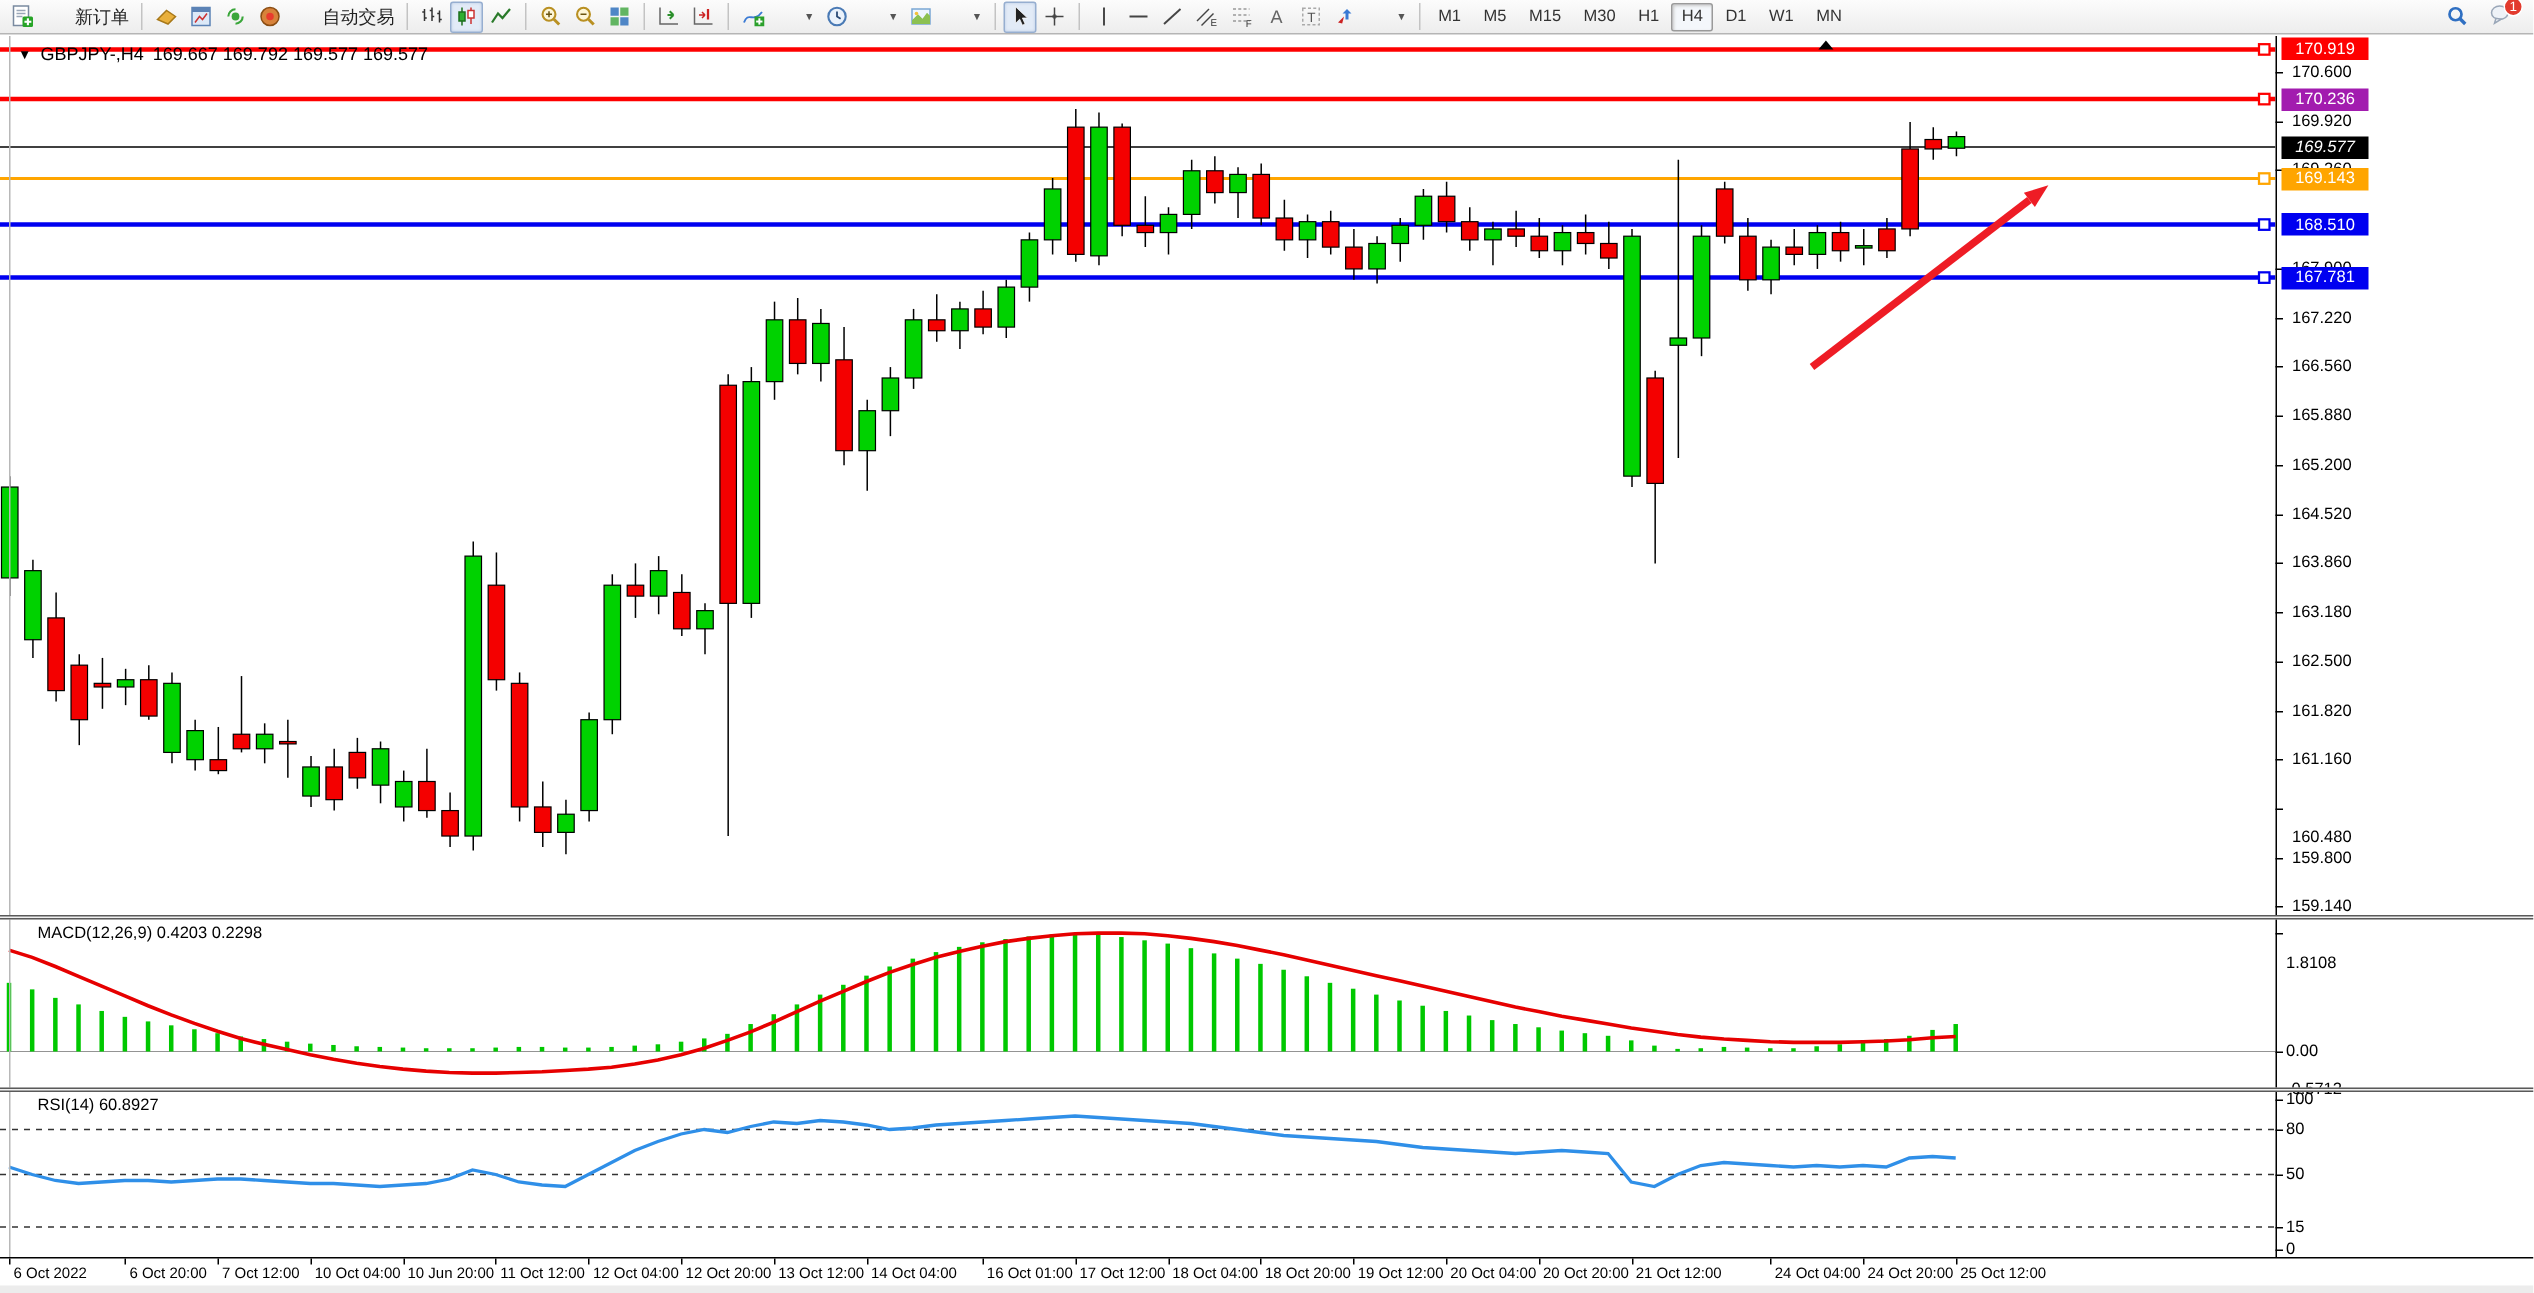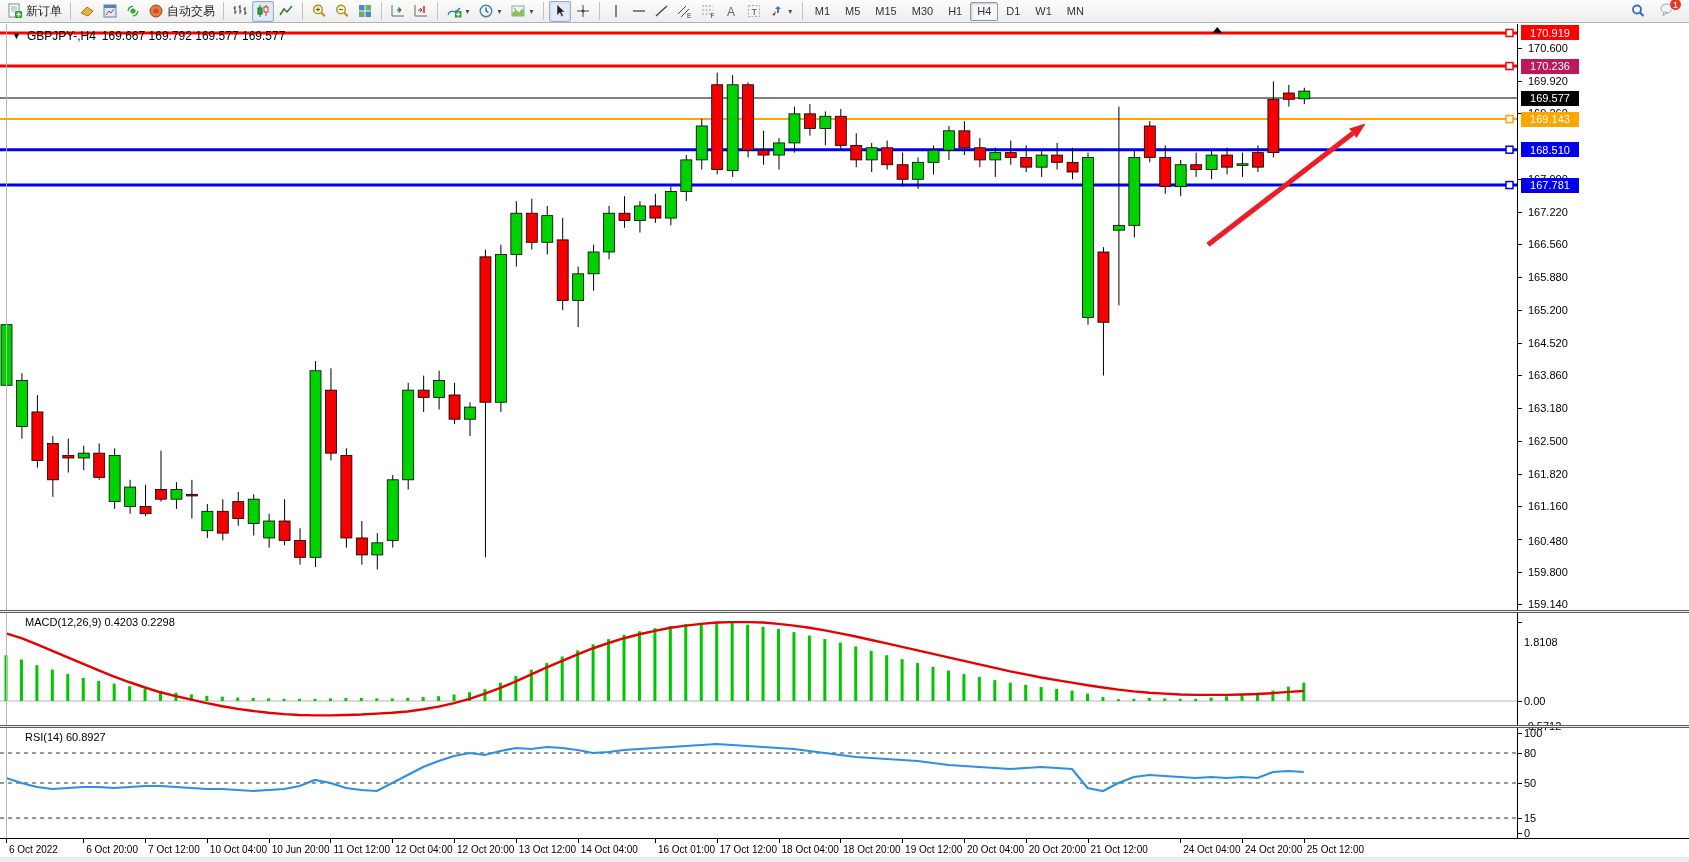--- a/index.html
+++ b/index.html
@@ -5,21 +5,21 @@
   * { box-sizing: border-box; margin: 0; padding: 0; }
   html,body { width:1689px; height:862px; overflow:hidden; background:#fff;
     font-family:"Liberation Sans", "DejaVu Sans", sans-serif; }
   #root { position:relative; width:1689px; height:862px; background:#fff; }
 
   
   #toolbar { position:absolute; left:0; top:0; width:1689px; height:23px;
     background:linear-gradient(#fcfcfc,#ededed); border-bottom:1px solid #b5b5b5;
     display:flex; align-items:center; padding:0 4px; gap:1px; z-index:30; }
   .tb-btn { height:21px; min-width:22px; display:flex; align-items:center; justify-content:center;
-    padding:0 2px; border:1px solid transparent; border-radius:2px; cursor:default; }
+    padding:0 2px; border:1px solid transparent; border-radius:2px; cursor:default;gap:24px; }
   .tb-btn.active { background:#e2ebf7; border:1px solid #96aed0; box-shadow:inset 0 0 2px #b8c9e2; }
   .tb-btn .lbl { font-size:12px; color:#222; margin-left:3px; white-space:nowrap; }
   .tb-sep { width:1px; height:18px; background:#c3c3c3; margin:0 4px; }
   .tb-caret { font-size:7px; color:#555; margin-left:2px; }
   .tf-btn { height:19px; padding:0 6px; font-size:11px; color:#333; display:flex; align-items:center;
     border:1px solid transparent; border-radius:2px; }
   .tf-btn.active { background:#f4f7fb; border:1px solid #9a9a9a; box-shadow:inset 1px 1px 2px #c9c9c9; }
 
   
   .panel { position:absolute; left:0; background:#fff; }
@@ -593,28 +593,28 @@
       <div class="ytick" style="top: 369.103px;">163.860</div>
       <div class="ytick-mark" style="top: 408.063px;"></div>
       <div class="ytick" style="top: 402.063px;">163.180</div>
       <div class="ytick-mark" style="top: 441.022px;"></div>
       <div class="ytick" style="top: 435.022px;">162.500</div>
       <div class="ytick-mark" style="top: 473.982px;"></div>
       <div class="ytick" style="top: 467.982px;">161.820</div>
       <div class="ytick-mark" style="top: 505.972px;"></div>
       <div class="ytick" style="top: 499.972px;">161.160</div>
       <div class="ytick-mark" style="top: 538.932px;"></div>
-      <div class="ytick" style="top: 535px; text-align: center;">160.480</div>
+      <div class="ytick" style="top: 552px; text-align: center;">160.480</div>
       <div class="ytick-mark" style="top: 571.891px;"></div>
       <div class="ytick" style="top: 565.891px;">159.800</div>
       <div class="ytick-mark" style="top: 603.881px;"></div>
       <div class="ytick" style="top: 597.881px;">159.140</div>
       <div class="price-badge" style="top: 25.4533px; background: rgb(254, 0, 0);">170.919</div>
-      <div class="price-badge" style="top: 58.5583px; background: #be185d;">170.236</div>
-      <div class="price-badge" style="top: 90.5px; background: rgb(0, 0, 0);">169.577</div>
+      <div class="price-badge" style="top: 58.5583px; background: #a21caf;">170.236</div>
+      <div class="price-badge" style="top: 90.5px; background: rgb(0, 0, 0); font-style: italic;">169.577</div>
       <div class="price-badge" style="top: 111.536px; background: rgb(255, 165, 0);">169.143</div>
       <div class="price-badge" style="top: 142.217px; background: rgb(0, 0, 240);">168.510</div>
       <div class="price-badge" style="top: 177.552px; background: rgb(0, 0, 240);">167.781</div>
     </div>
   <div id="date-strip">
       <div class="bottom-gray"></div>
       <div class="dtick" style="left: 6px;"></div>
       <div class="dlabel" style="left: 9px;">6 Oct 2022</div>
       <div class="dtick" style="left: 83.25px;"></div>
       <div class="dlabel" style="left: 86.25px;">6 Oct 20:00</div>

